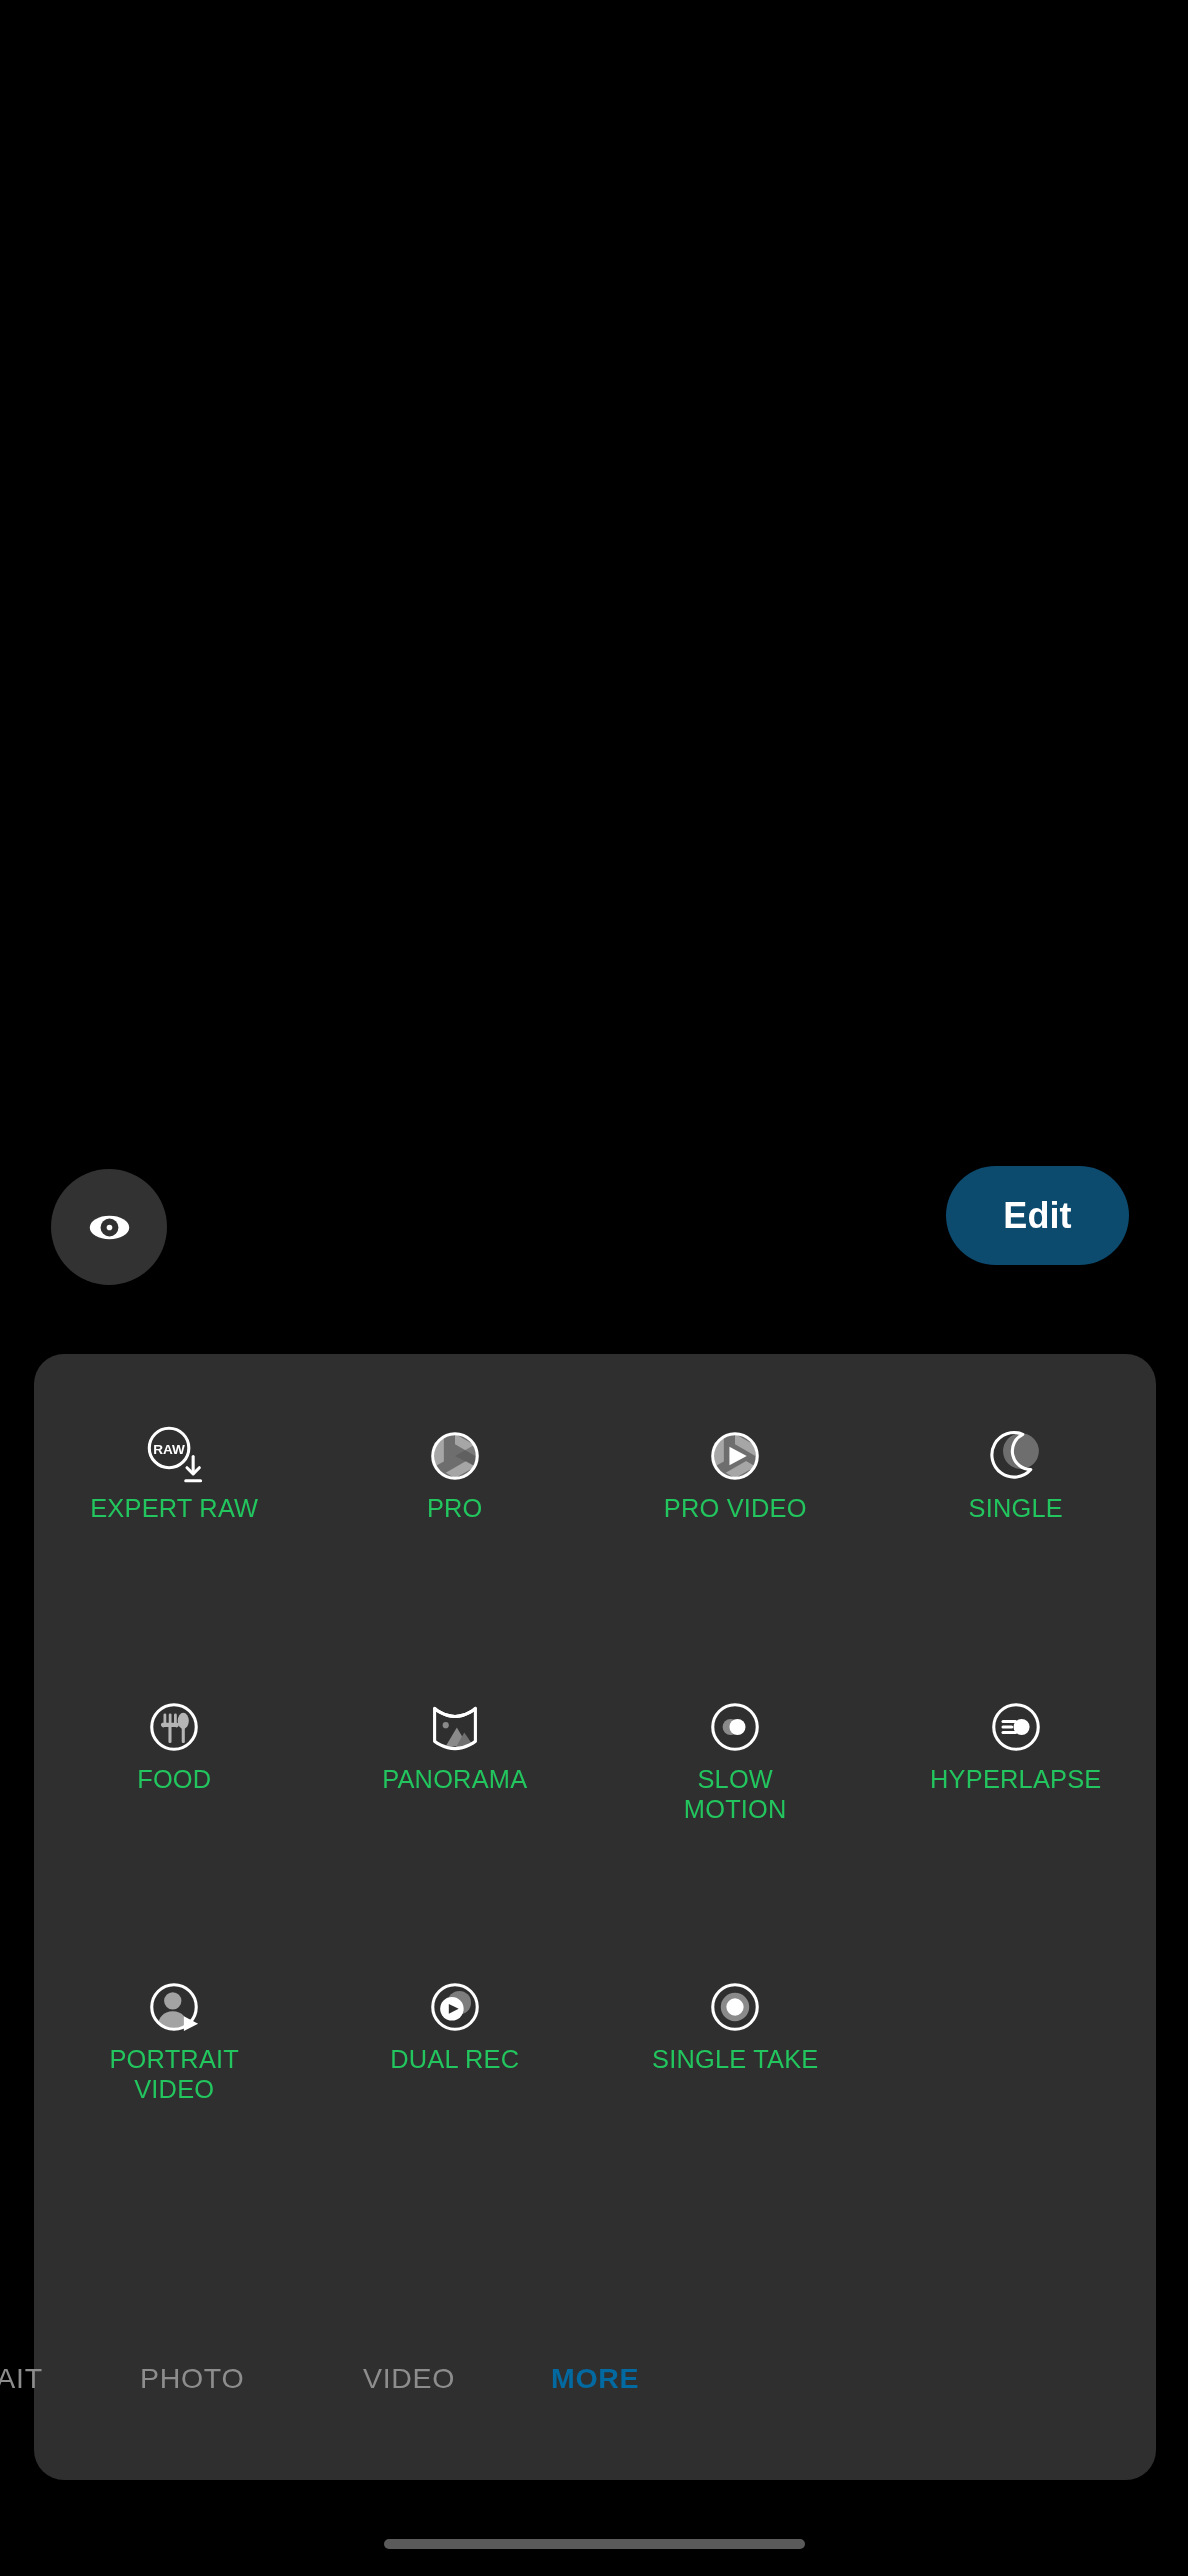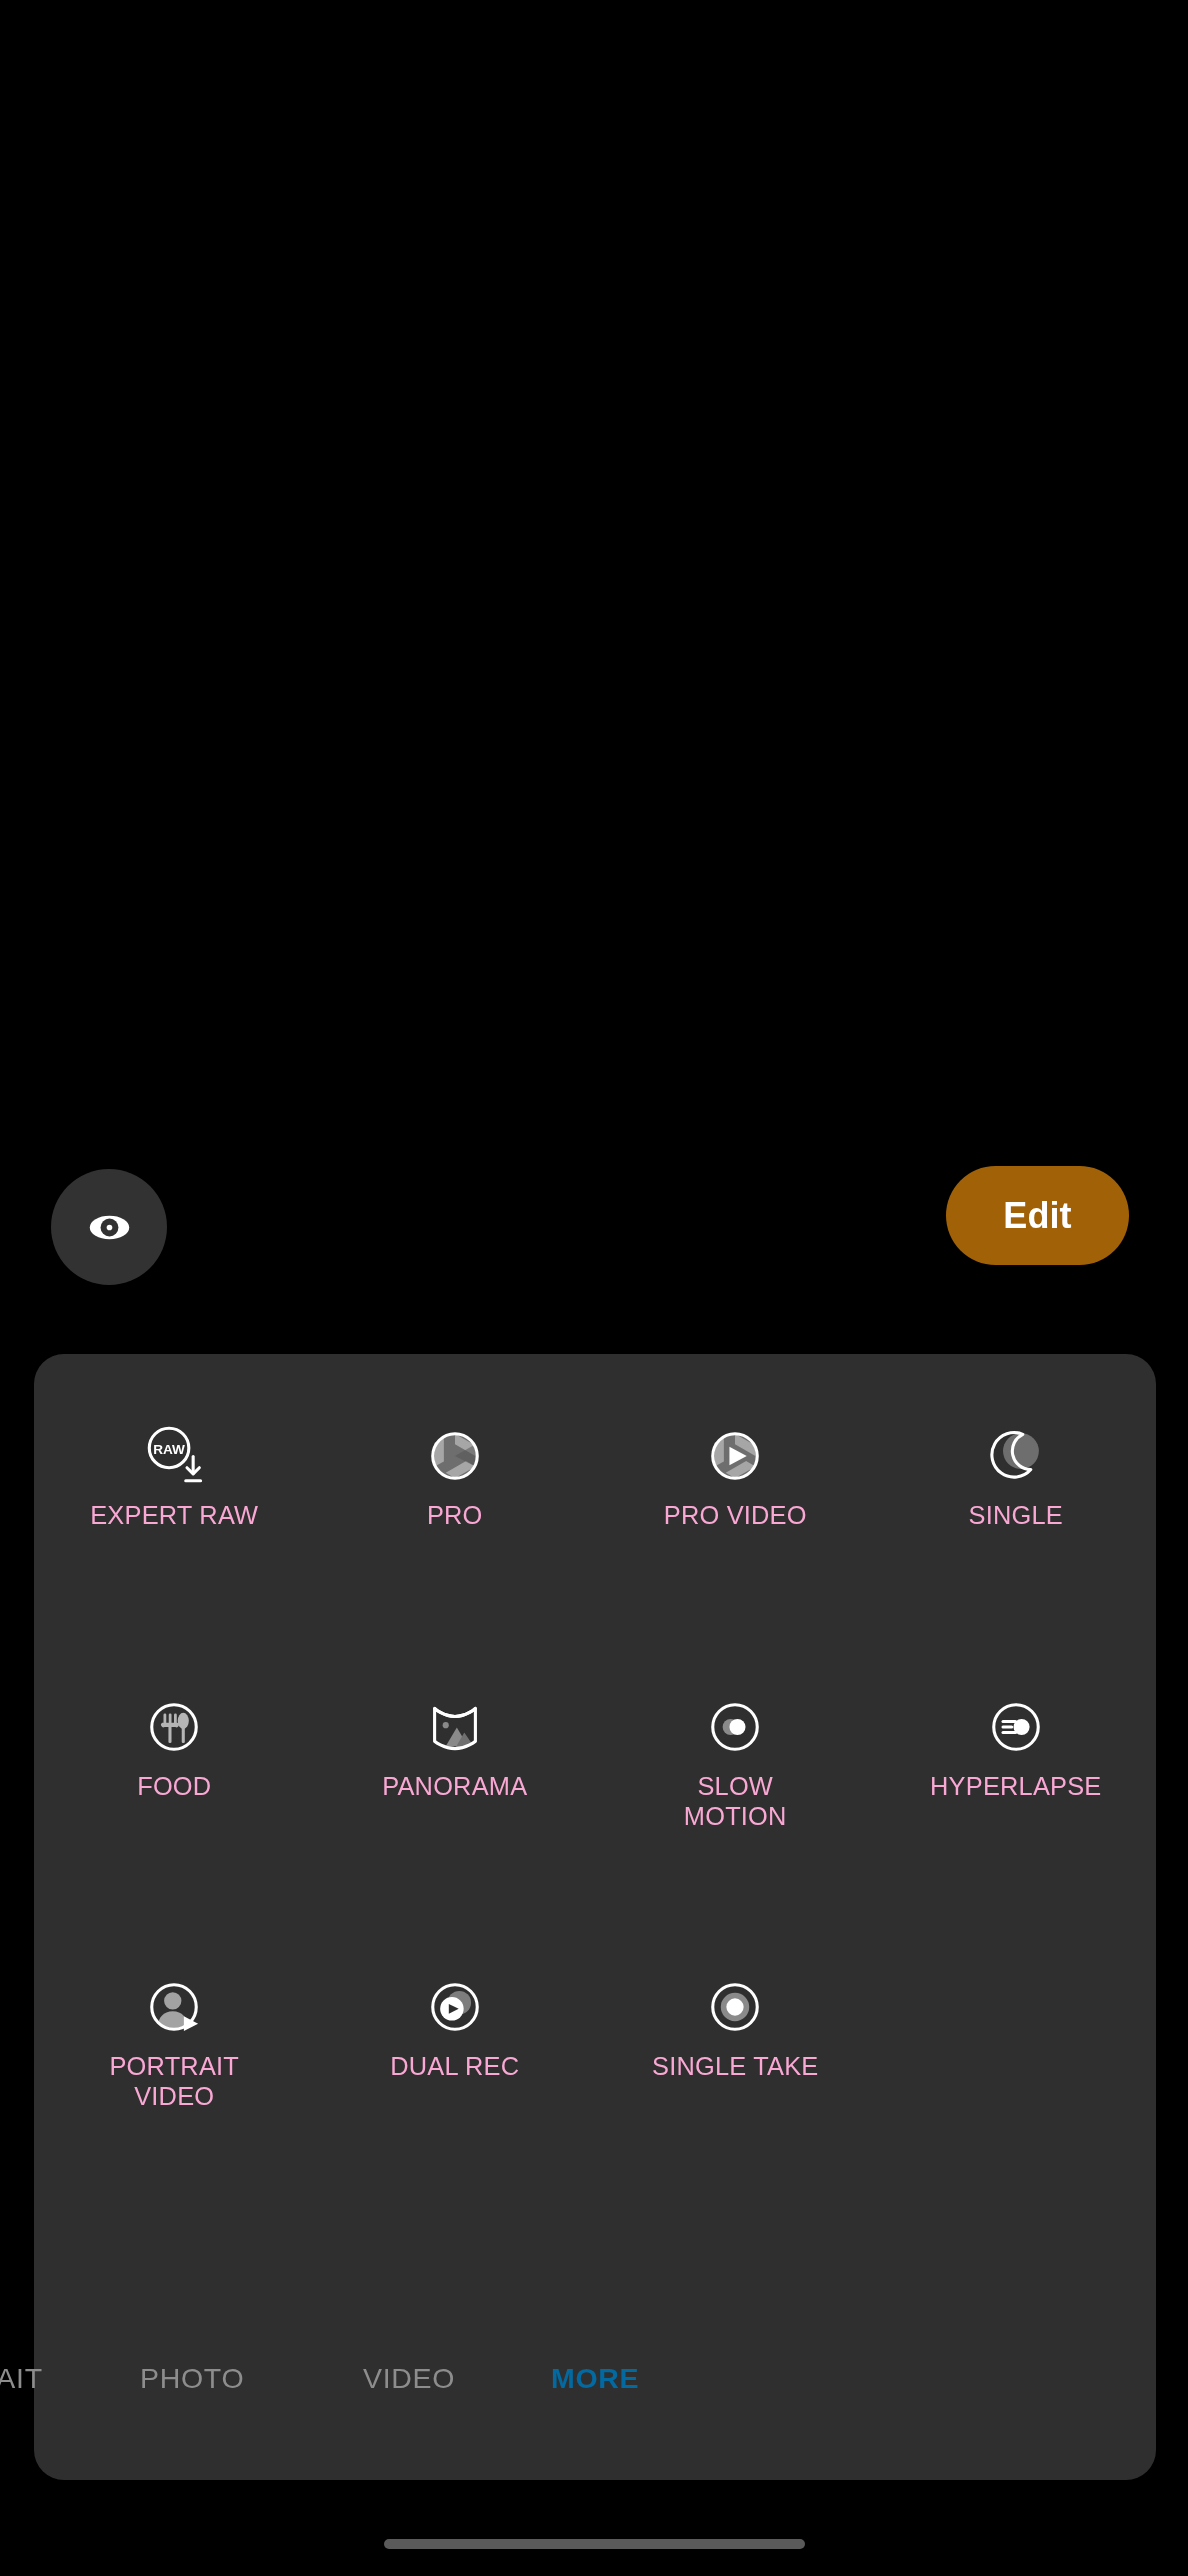--- a/index.html
+++ b/index.html
@@ -41,21 +41,21 @@
   #eye-button svg { display: block; }
 
   
   #edit-button {
     position: absolute;
     left: 946px;
     top: 1166px;
     width: 183px;
     height: 99px;
     border-radius: 50px;
-    background: #a16207;
+    background: #0c4a6e;
     display: flex;
     align-items: center;
     justify-content: center;
   }
   #edit-button .edit-label {
     color: #ffffff;
     font-size: 36px;
     font-weight: 700;
     letter-spacing: 0.1px;
     line-height: 1;
@@ -99,22 +99,22 @@
 
   .mode-icon {
     width: 68px;
     height: 68px;
     display: block;
     position: relative;
   }
   .mode-icon svg { display: block; }
 
   .mode-label {
-    margin-top: 11px;
-    color: #f9a8d4;
+    margin-top: 4px;
+    color: #22c55e;
     font-size: 25.4px;
     font-weight: 400;
     letter-spacing: 0.2px;
     line-height: 1.18;
     text-align: center;
     white-space: pre-line;
   }
 
   
   #mode-strip {

